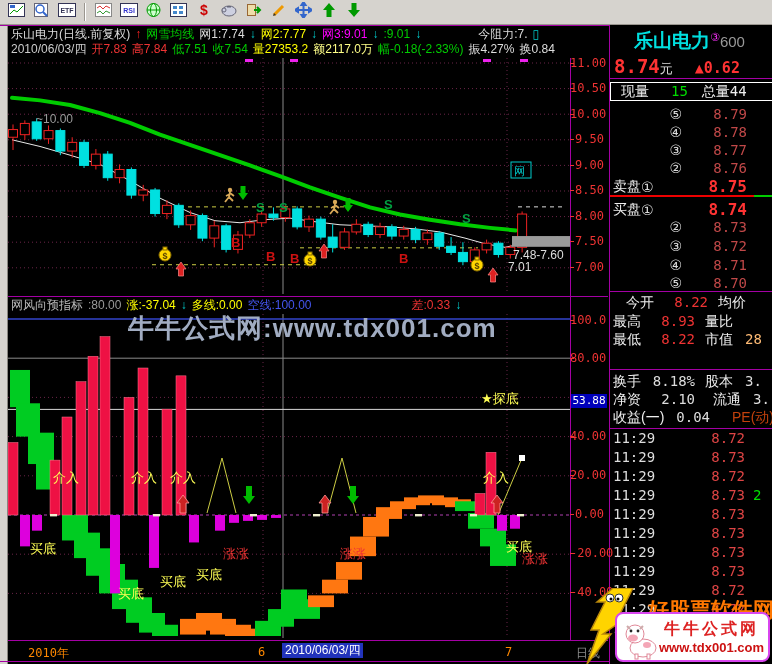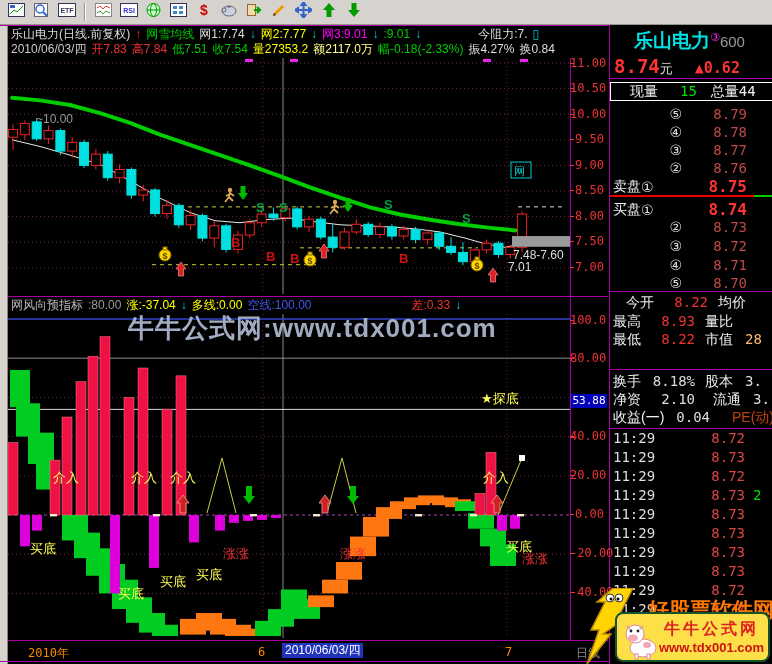--- a/index.html
+++ b/index.html
@@ -33,22 +33,22 @@
   #sidebar{position:absolute;left:609px;top:25px;width:163px;height:639px;background:#000;
            border-left:1px solid #a400a4;box-sizing:content-box;overflow:hidden;font-size:14px}
   .srow{position:absolute;left:0;width:163px;white-space:nowrap}
   .num{font-family:"DejaVu Sans Mono",monospace}
   .ladder{display:flex;align-items:center}
   .ladder .lnum{width:72px;text-align:right;color:#dcdcdc}
   .ladder .lprice{flex:1;text-align:right;padding-right:26px;color:#c04848}
   
   #wm-center{position:absolute;left:128px;top:311px;width:474px;font-size:26px;font-weight:bold;
              color:#aab6cc;letter-spacing:1px;white-space:nowrap;z-index:6;opacity:.95}
-  #badge{position:absolute;left:615px;top:612px;width:155px;height:50px;background:#fde047;
-         border:2px solid #14532d;border-radius:8px;z-index:9;box-sizing:border-box}
+  #badge{position:absolute;left:615px;top:612px;width:155px;height:50px;background:#ffffff;
+         border:2px solid #d946ef;border-radius:8px;z-index:9;box-sizing:border-box}
   #badge .b1{position:absolute;left:47px;top:5px;color:#dd2222;font-weight:bold;font-size:16px;letter-spacing:3px}
   #badge .b2{position:absolute;left:42px;top:26px;color:#cc1111;font-weight:bold;font-size:13px}
   #wm-behind{position:absolute;left:648px;top:596px;color:#ff7700;font-weight:bold;font-size:21px;z-index:8;white-space:nowrap}
   #mascot{position:absolute;left:583px;top:588px;z-index:8}
   #period{position:absolute;left:576px;top:645px;color:#8a8a8a;font-size:12px;z-index:2}
   svg text{font-family:"Liberation Sans","DejaVu Sans",sans-serif}
 </style>
 </head>
 <body>
 
@@ -456,21 +456,21 @@
     <span class="tlab" style="left:250px;top:4px">6</span>
     <span id="datebox" style="left:274px;top:2px">2010/06/03/四</span>
     <span class="tlab" style="left:497px;top:4px">7</span>
   </div>
   <div id="period">日线</div>
 
   <div id="sidebar">
       <div class="srow" style="top: 3px;"><span style="color:#00e0e0;font-weight:bold;font-size:19px;margin-left:24px">乐山电力</span><span style="color:#ff33ff;font-size:11px;vertical-align:super">③</span><span style="color:#999;font-size:15px">600</span></div>
       <div class="srow" style="top: 30px;"><span class="num" style="color:#ff3333;font-weight:bold;font-size:19px;margin-left:4px">8.74</span><span style="color:#ddd;font-size:13px">元</span><span class="num" style="color:#ff3333;font-weight:bold;font-size:15px;margin-left:22px">▲0.62</span></div>
       <div class="srow" style="top: 53px; border-top: 1px solid rgb(164, 0, 164);"></div>
-      <div class="srow" style="top: 57px; border: 1px solid rgb(255, 255, 255); height: 17px; width: 161px;"><span style="color:#eee;margin-left:19px">现量</span><span class="num" style="color:#00dd00;margin-left:22px">15</span><span style="color:#eee;margin-left:14px">总量</span><span class="num" style="color:#eee">44</span></div>
+      <div class="srow" style="top: 57px; border: 1px solid rgb(255, 255, 255); height: 17px; width: 161px;"><span style="color:#eee;margin-left:10px">现量</span><span class="num" style="color:#00dd00;margin-left:22px">15</span><span style="color:#eee;margin-left:14px">总量</span><span class="num" style="color:#eee">44</span></div>
       <div class="srow" style="top: 81px;">
         <span class="ladder">
           <span class="lnum">⑤</span>
           <span class="lprice num">8.79</span>
         </span>
       </div>
       <div class="srow" style="top: 99px;">
         <span class="ladder">
           <span class="lnum">④</span>
           <span class="lprice num">8.78</span>

